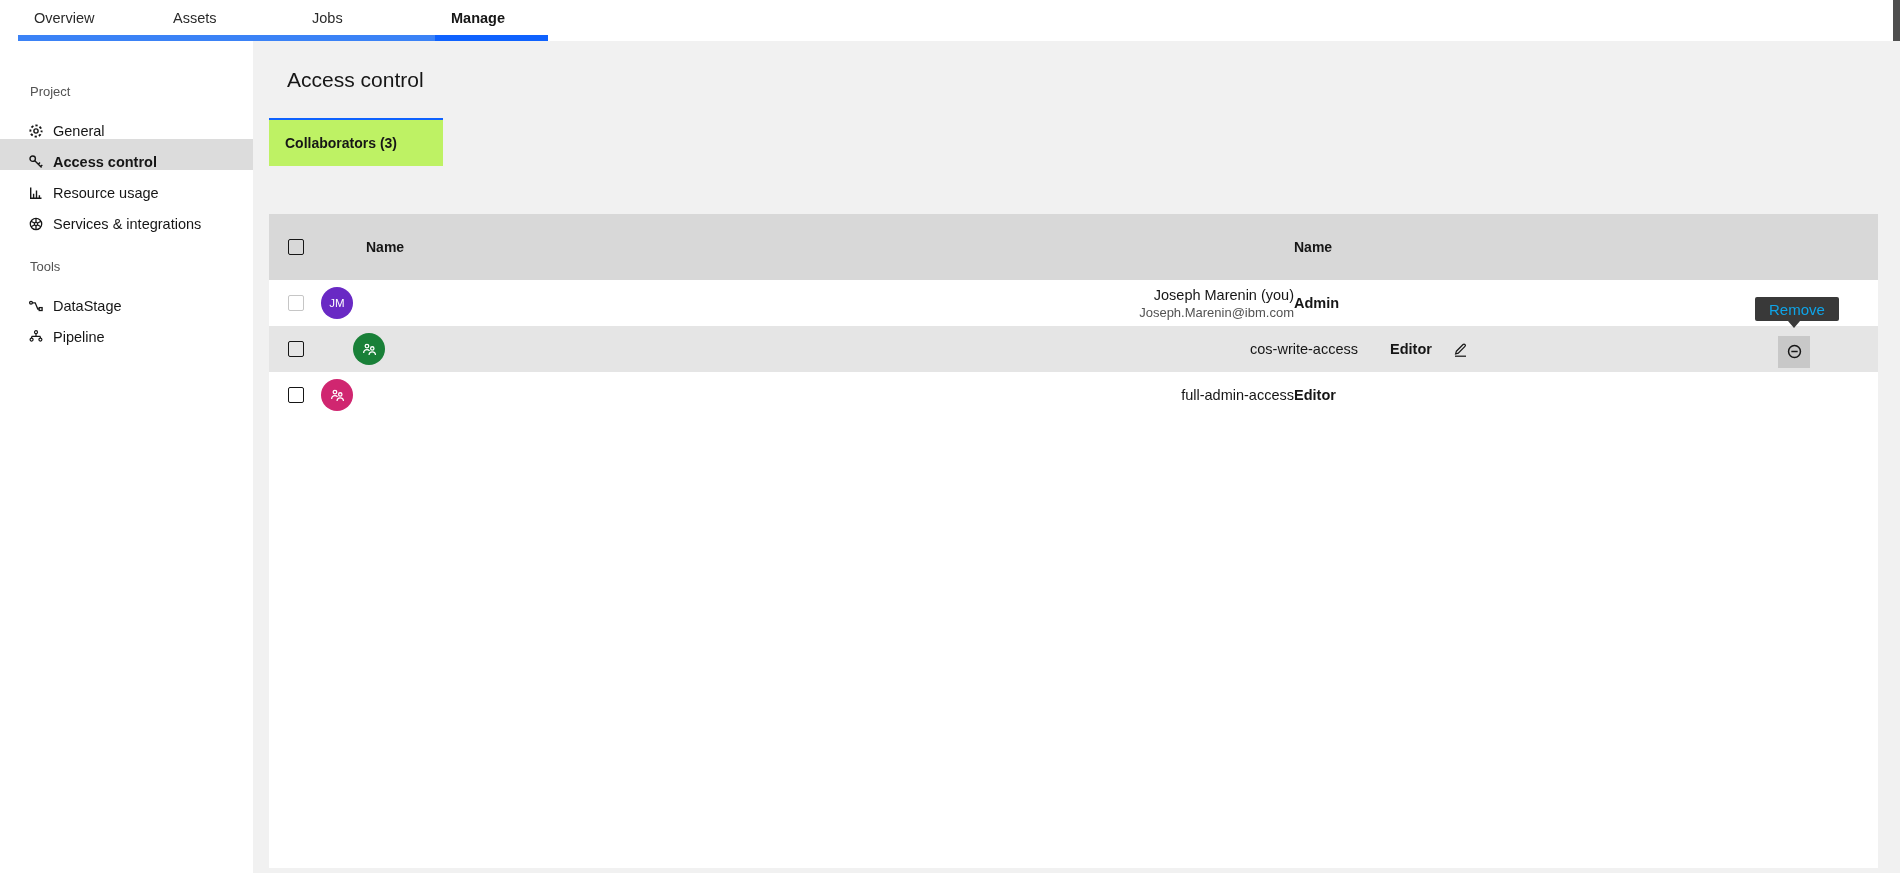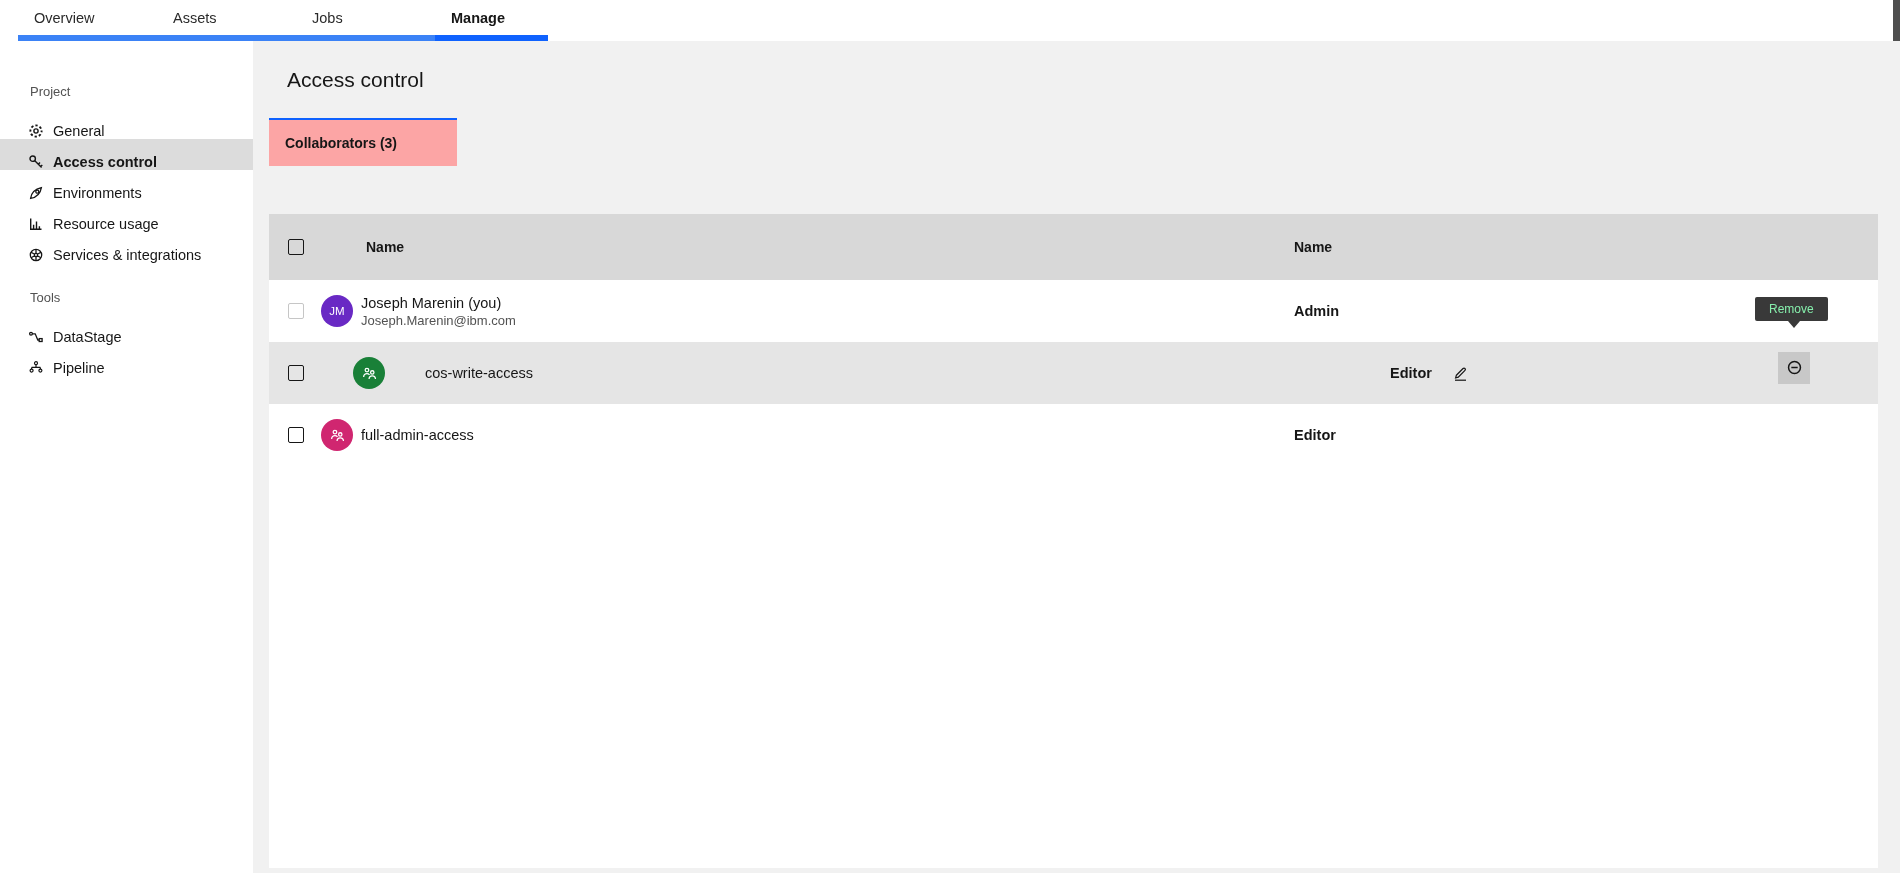--- a/index.html
+++ b/index.html
@@ -23,45 +23,45 @@
   .side-item { height:31px; display:flex; align-items:flex-end; padding-left:28px; gap:9px; font-size:14.5px; color:#161616; cursor:pointer; }
   .side-item.active { background:#dcdcdc; font-weight:700; }
   .icon16 { width:16px; height:16px; flex:0 0 16px; color:#161616; }
 
   
   .main { position:absolute; left:253px; top:41px; width:1647px; height:832px; background:#f1f1f1; }
   .page-title { position:absolute; left:34px; top:27px; font-size:21px; font-weight:400; color:#161616; }
 
   .content-tabs { position:absolute; left:16px; top:77px; display:flex; height:48px; }
   .ctab { height:48px; display:flex; align-items:center; padding-left:16px; font-size:14px; cursor:pointer; }
-  .ctab.selected { width:188px; background:#fca5a5; border-top:2px solid #0f62fe; font-weight:700; color:#161616; }
+  .ctab.selected { width:174px; background:#bef264; border-top:2px solid #0f62fe; font-weight:700; color:#161616; }
   .ctab.unselected { width:162px; background:#d4d4d4; color:#393939; }
 
   .toolbar { position:absolute; left:16px; top:125px; width:1621px; height:48px; display:flex; }
   .searchbox { flex:1; background:#fff; display:flex; align-items:center; padding-left:18px; gap:13px; }
   .searchbox input { border:none; outline:none; background:transparent; font-size:14.5px; font-family:inherit; color:#161616; flex:1; height:100%; }
   .searchbox input::placeholder { color:#8d8d8d; }
   .add-btn { width:184px; height:48px; background:#0f62fe; color:#fff; border:none; display:flex; align-items:center; justify-content:space-between; padding:0 26px 0 16px; font-size:14.5px; font-family:inherit; cursor:pointer; }
 
   .table-card { position:absolute; left:16px; top:173px; width:1609px; bottom:5px; background:#fff; }
   .trow { display:grid; grid-template-columns:52px 40px 933px 1fr; align-items:center; }
   .thead { height:66px; background:#d8d8d8; font-weight:700; font-size:14px; }
   .thead .col-name { grid-column:2 / 4; padding-left:45px; }
-  .tbody-row { height:62px; font-size:14.5px; position:relative; }
+  .tbody-row { height:46px; font-size:14.5px; position:relative;text-align:right; }
   .tbody-row.hovered { background:#e5e5e5;gap:32px; }
   .cb { width:16px; height:16px; margin-left:19px; border:1.4px solid #161616; border-radius:2px; background:transparent; cursor:pointer; }
   .cb.light { border-color:#c6c6c6; }
   .avatar { width:32px; height:32px; border-radius:50%; display:flex; align-items:center; justify-content:center; color:#fff; font-size:11.5px; }
   .name-cell .nm { font-size:14.5px; color:#161616; line-height:16px; }
   .name-cell .em { font-size:13px; color:#525252; line-height:15px; margin-top:2px; }
   .role-cell { display:flex; align-items:center; gap:20px; color:#161616;font-weight:bold; }
   .edit-btn { width:18px; height:18px; border:none; background:transparent; color:#161616; cursor:pointer; padding:0; display:flex; align-items:center; justify-content:center; }
   .remove-btn { position:absolute; right:68px; top:9.5px; width:32px; height:32px; background:#c8c8c8; border:none; display:flex; align-items:center; justify-content:center; cursor:pointer; }
 
-  .tooltip { position:absolute; left:1502px; top:256px; height:24px; padding:0 14px; background:#393939; color:#86efac; font-size:12px; display:flex; align-items:center; border-radius:2px; z-index:5; }
+  .tooltip { position:absolute; left:1502px; top:256px; height:24px; padding:0 14px; background:#393939; color:#0ea5e9; font-size:15px; display:flex; align-items:center; border-radius:2px; z-index:5; }
   .tooltip::after { content:""; position:absolute; left:33px; top:24px; border-left:6px solid transparent; border-right:6px solid transparent; border-top:7px solid #393939; }
 </style>
 </head>
 <body>
 
 <div class="page">
 
   <div class="topbar">
     <div class="toptabs">
       <div class="toptab w139">Overview</div>
@@ -81,27 +81,20 @@
             <circle cx="8" cy="8" r="2.1" fill="none" stroke="currentColor" stroke-width="1.4"></circle>
           </svg>
         <span>General</span>
       </div>
       <div class="side-item active">
         <svg class="icon16" viewBox="0 0 16 16" fill="none" stroke="currentColor" stroke-width="1.4">
             <circle cx="4.7" cy="4.7" r="2.7"></circle>
             <path d="M6.8 6.8 L13.6 13.6 M10.3 10.3 L12 8.6 M12.6 12.6 L14.3 10.9"></path>
           </svg>
         <span>Access control</span>
-      </div>
-      <div class="side-item">
-        <svg class="icon16" viewBox="0 0 16 16" fill="none" stroke="currentColor" stroke-width="1.3">
-            <path d="M2.6 13.4 C3.2 8.6 6.2 4.2 13.4 2.6 C12.2 9.4 8.6 12.4 2.6 13.4 Z"></path>
-            <circle cx="9.3" cy="6.7" r="1.5"></circle>
-          </svg>
-        <span>Environments</span>
       </div>
       <div class="side-item">
         <svg class="icon16" viewBox="0 0 16 16" fill="none" stroke="currentColor" stroke-width="1.4">
             <path d="M2.7 2.5 V13.3 H13.5"></path>
             <path d="M5.6 13.3 V8.8 M8.5 13.3 V5.6 M11.4 13.3 V10.2"></path>
           </svg>
         <span>Resource usage</span>
       </div>
       <div class="side-item">
         <svg class="icon16" viewBox="0 0 16 16" fill="none" stroke="currentColor" stroke-width="1.3">

